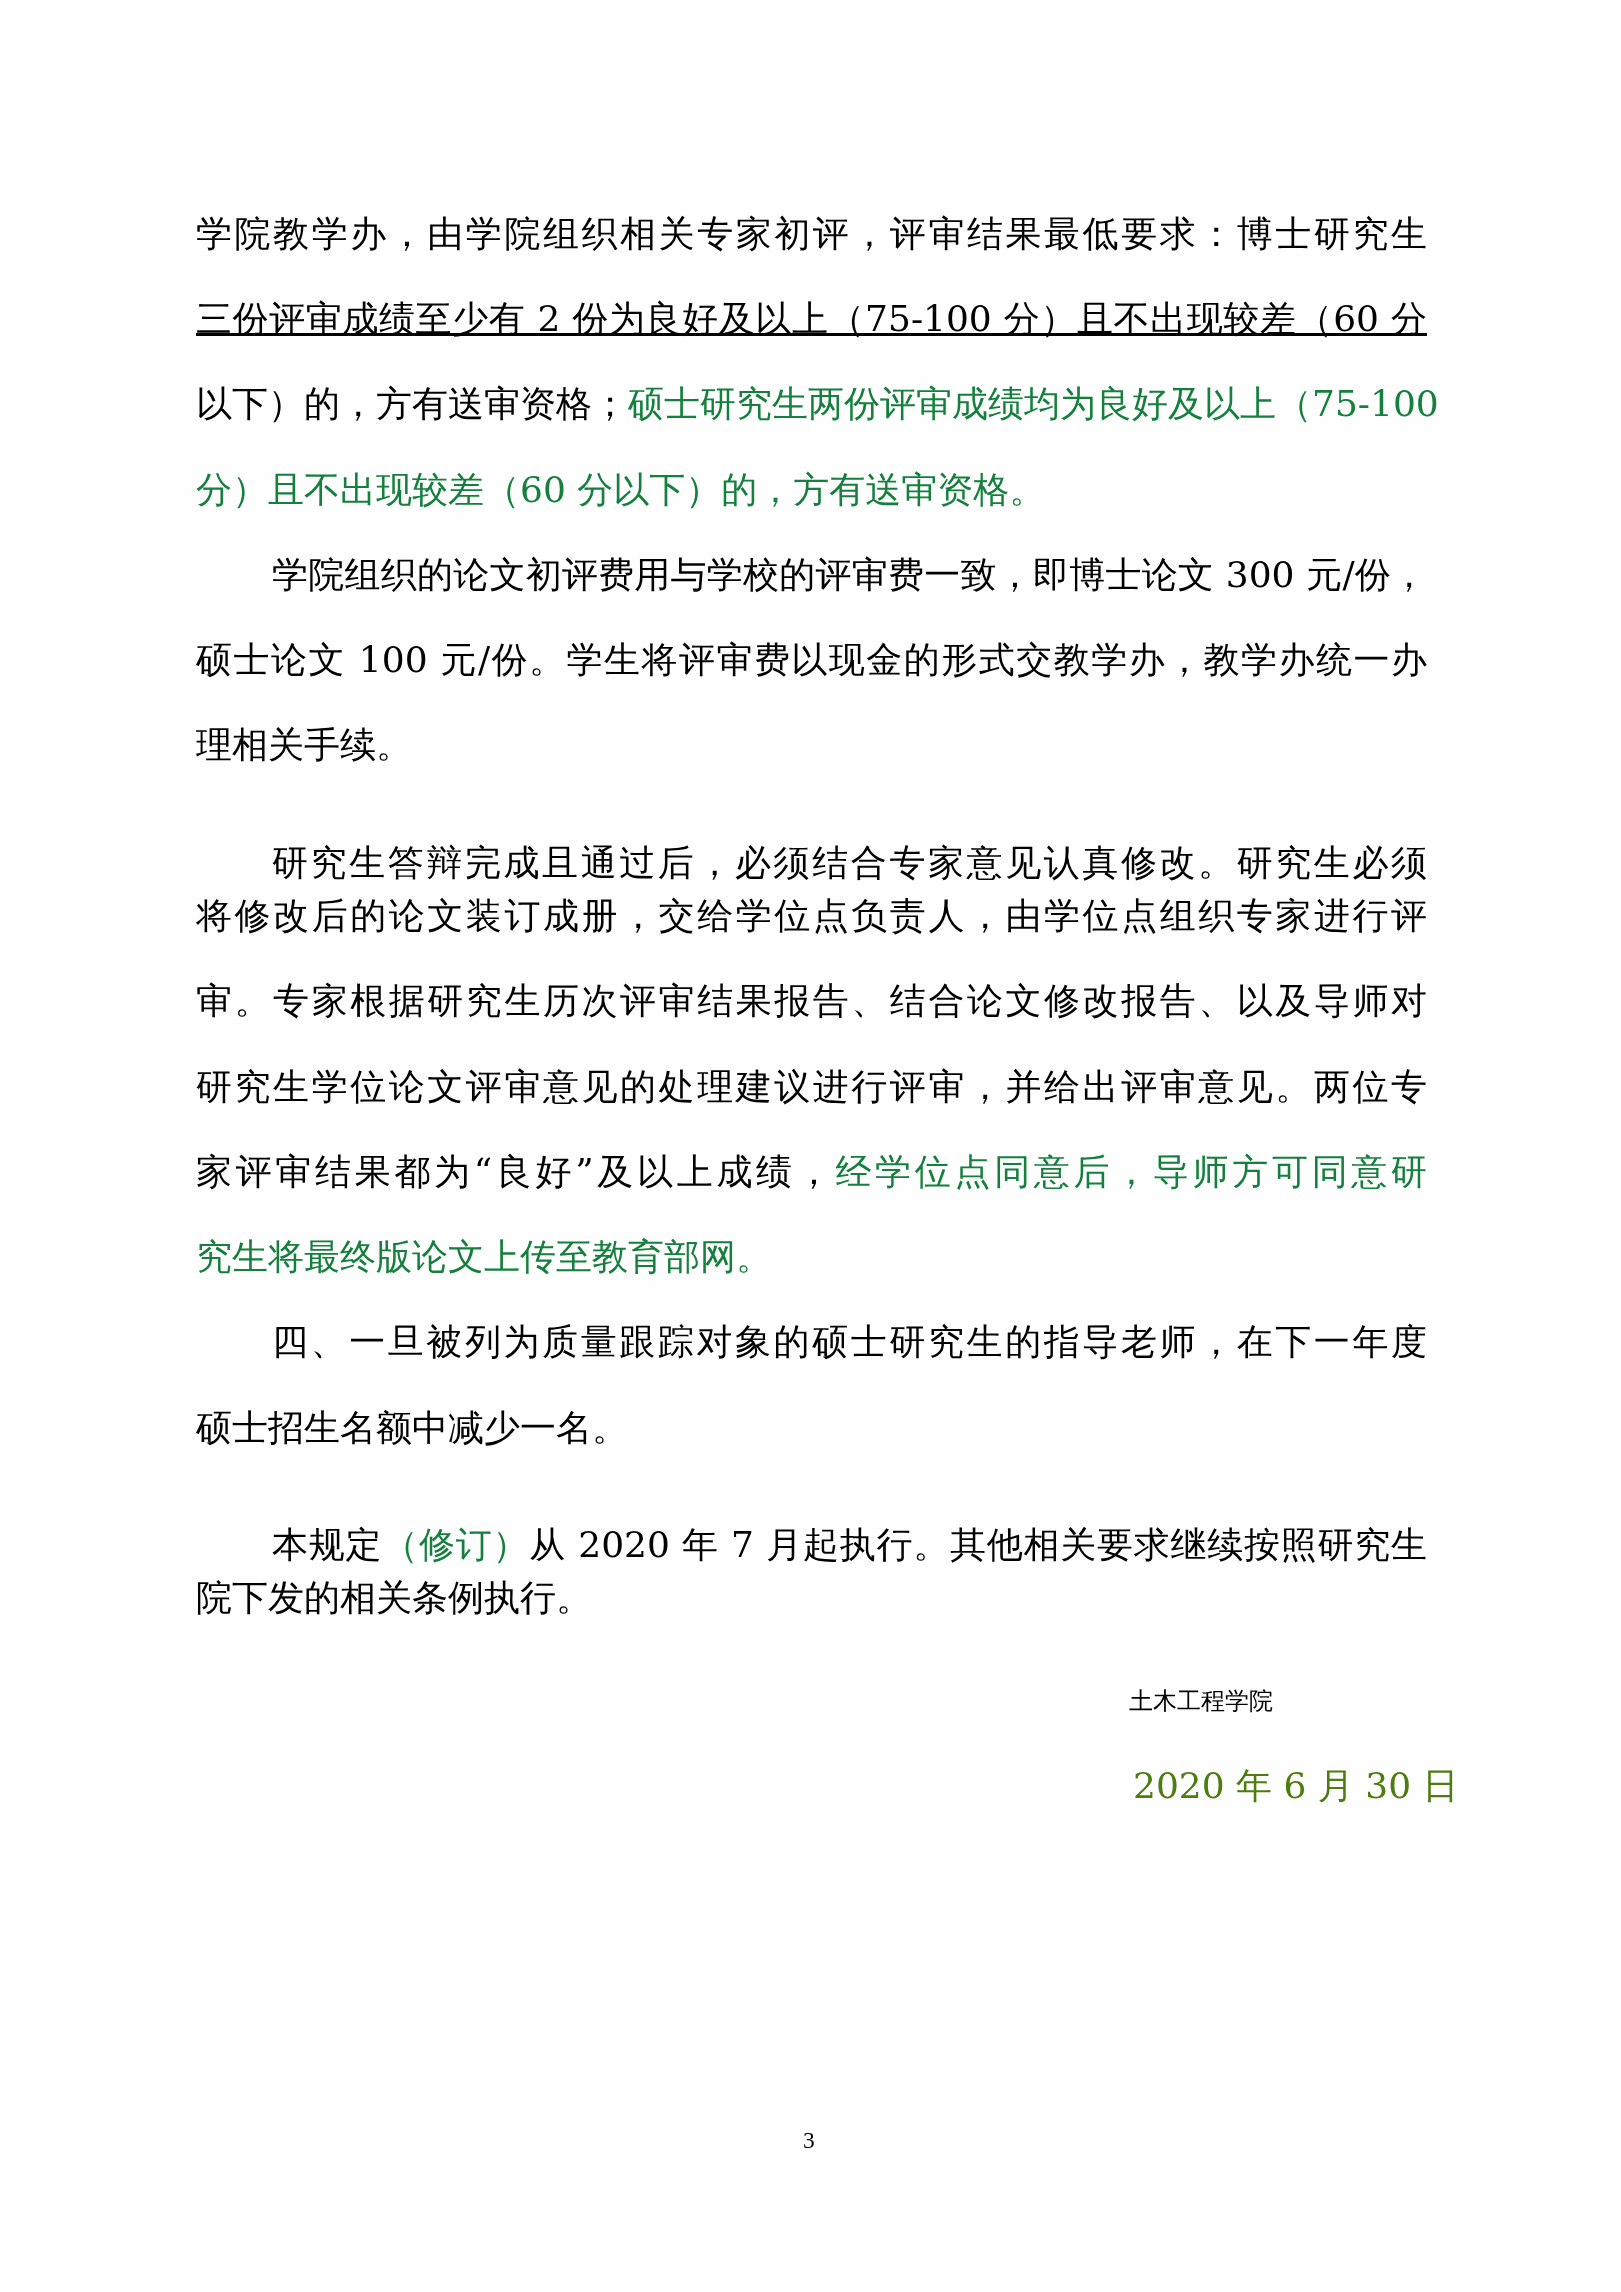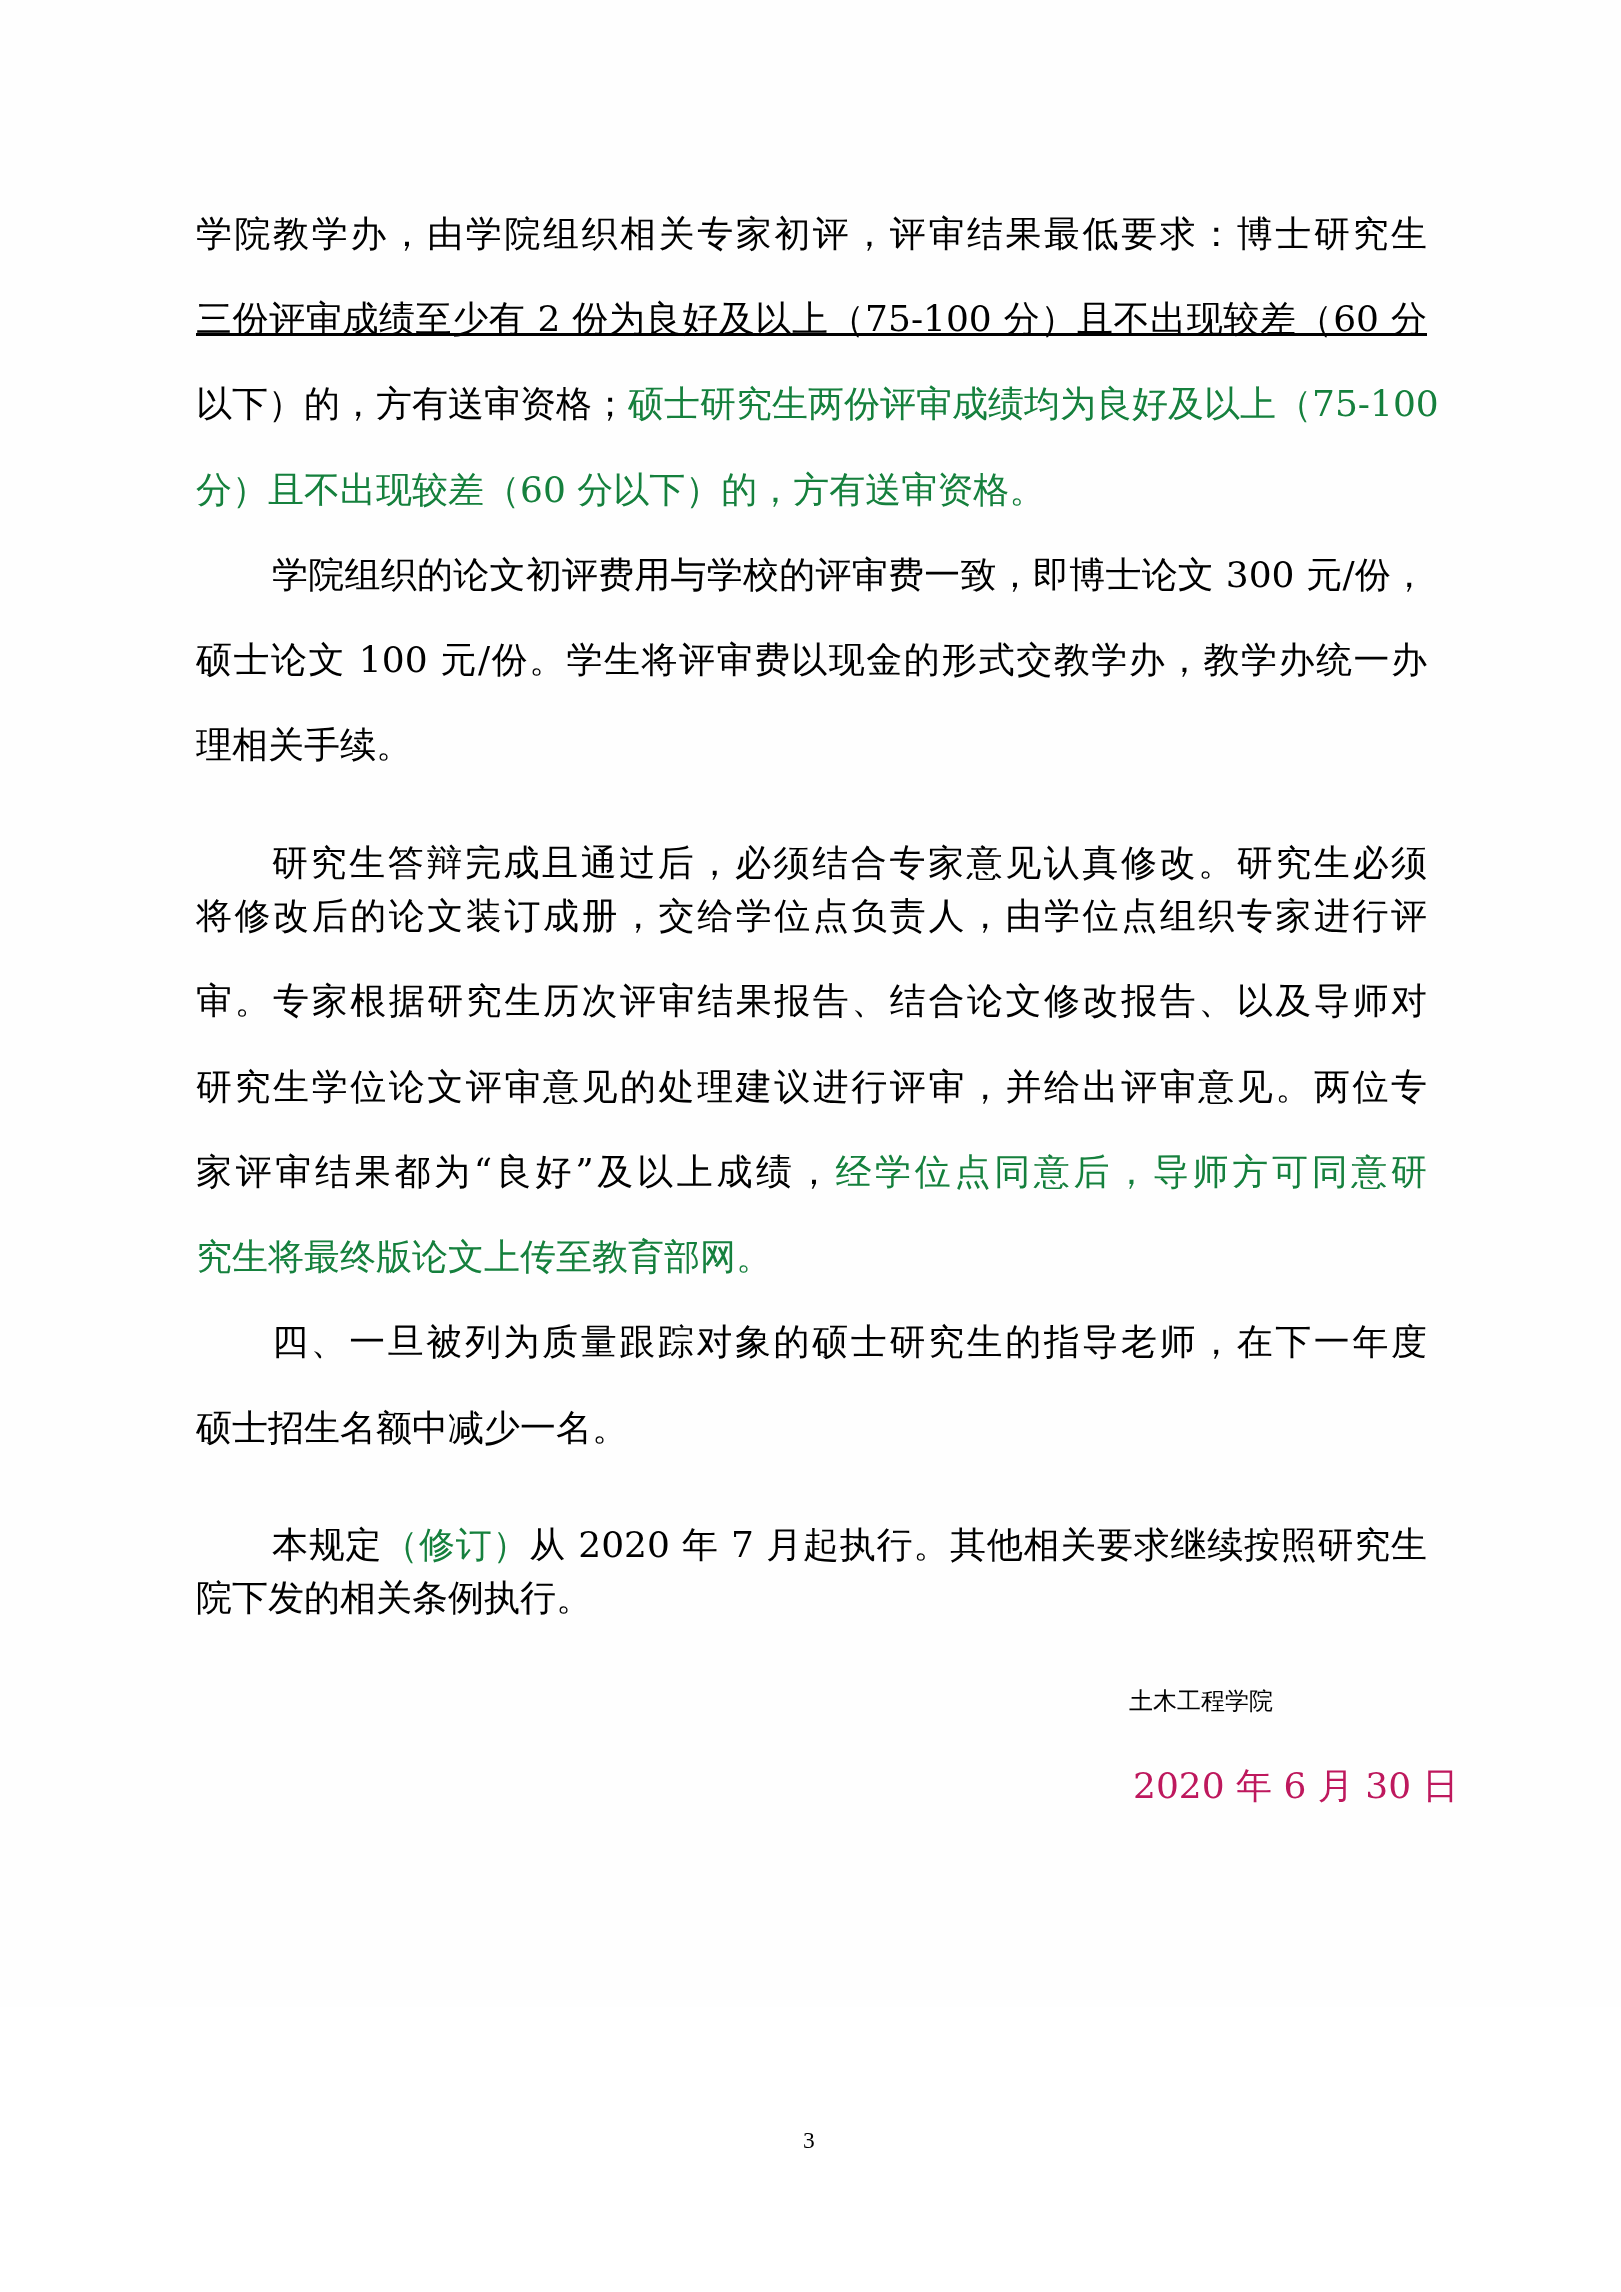--- a/index.html
+++ b/index.html
@@ -8,21 +8,21 @@
   .line {
     position: absolute; left: 196px; width: 1231px; height: 49px;
     font-family: "DejaVu Serif", "Liberation Serif", serif;
     font-size: 36px; line-height: 49px; color: #000;
     white-space: nowrap; text-align: justify; text-align-last: justify;
   }
   .line.last { text-align-last: left; }
   .line.indent { left: 272px; width: 1155px; }
   .blue { color: #15803d; }
   .sig { position: absolute; font-family: "DejaVu Sans", "Liberation Sans", sans-serif; font-size: 24px; line-height: 49px; color: #000; white-space: nowrap; }
-  .date { position: absolute; font-family: "DejaVu Serif", "Liberation Serif", serif; font-size: 36px; line-height: 49px; color: #be185d; white-space: nowrap; }
+  .date { position: absolute; font-family: "DejaVu Serif", "Liberation Serif", serif; font-size: 36px; line-height: 49px; color: #4d7c0f; white-space: nowrap; }
   .pagenum { position: absolute; left: 803px; top: 2127px; font-family: "Liberation Serif", serif; font-size: 23.5px; color: #000; }
 </style>
 </head>
 <body>
 
 <div class="page">
   <div id="lines">
       <div class="line" style="top: 209px;"><span>学院教学办，由学院组织相关专家初评，评审结果最低要求：博士研究生</span></div>
       <div class="line" style="top: 294px; text-decoration: underline;"><span>三份评审成绩至少有 2 份为良好及以上（75-100 分）且不出现较差（60 分</span></div>
       <div class="line" style="top: 379px;"><span>以下）的，方有送审资格；</span><span class="blue">硕士研究生两份评审成绩均为良好及以上（75-100</span></div>

